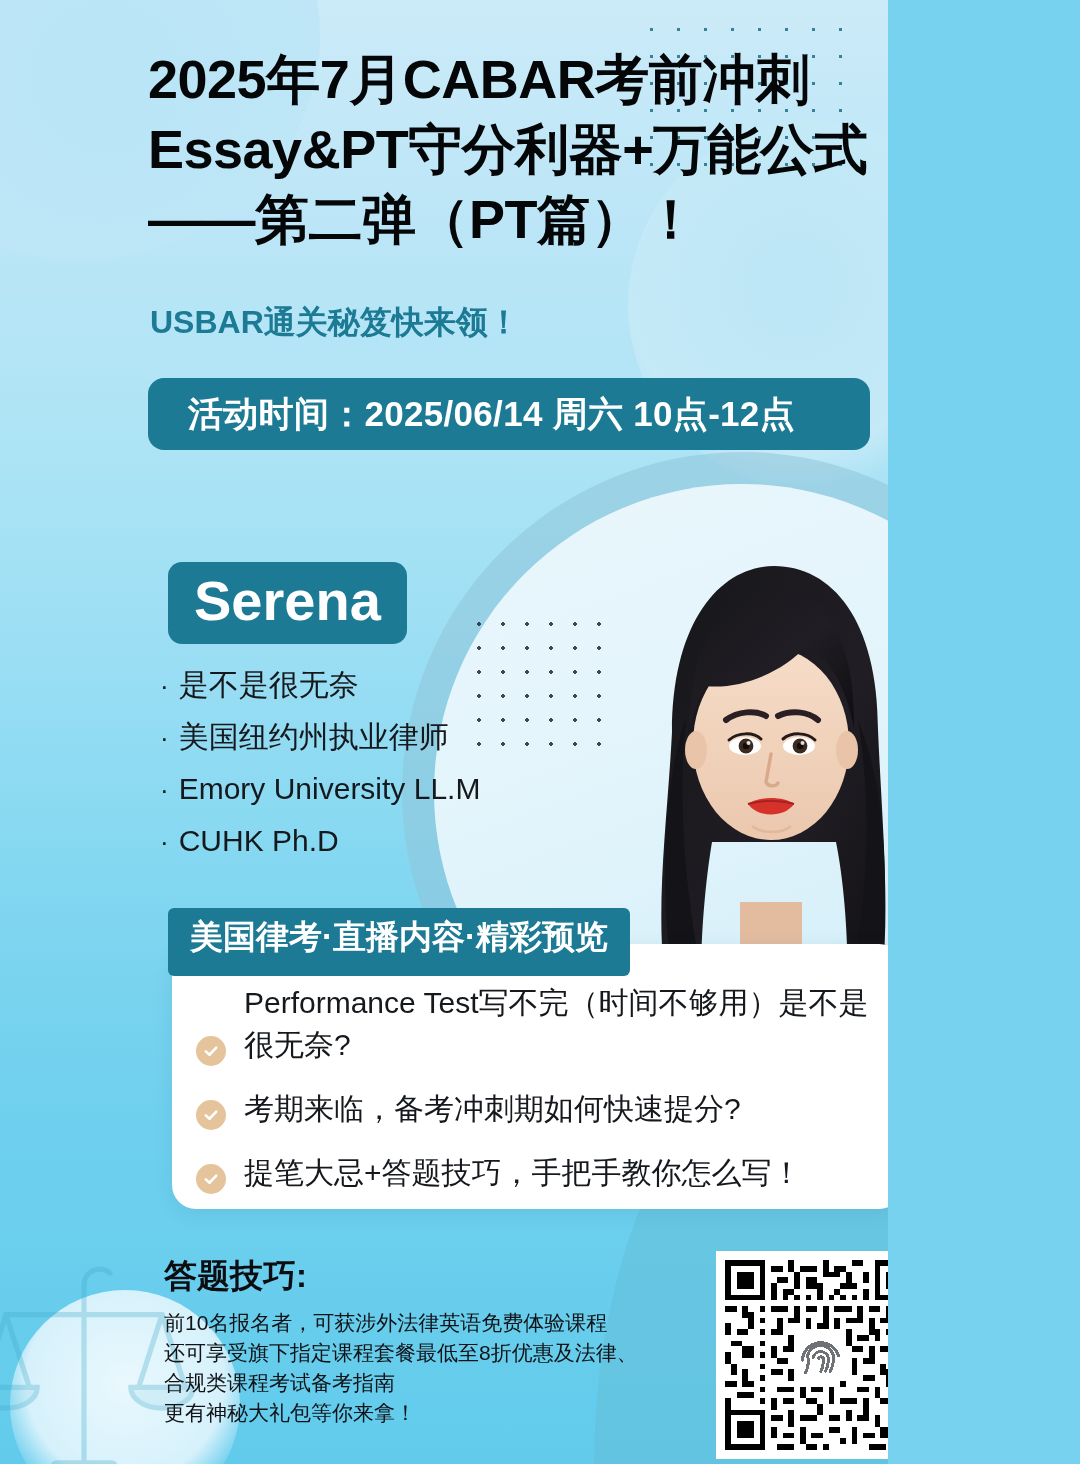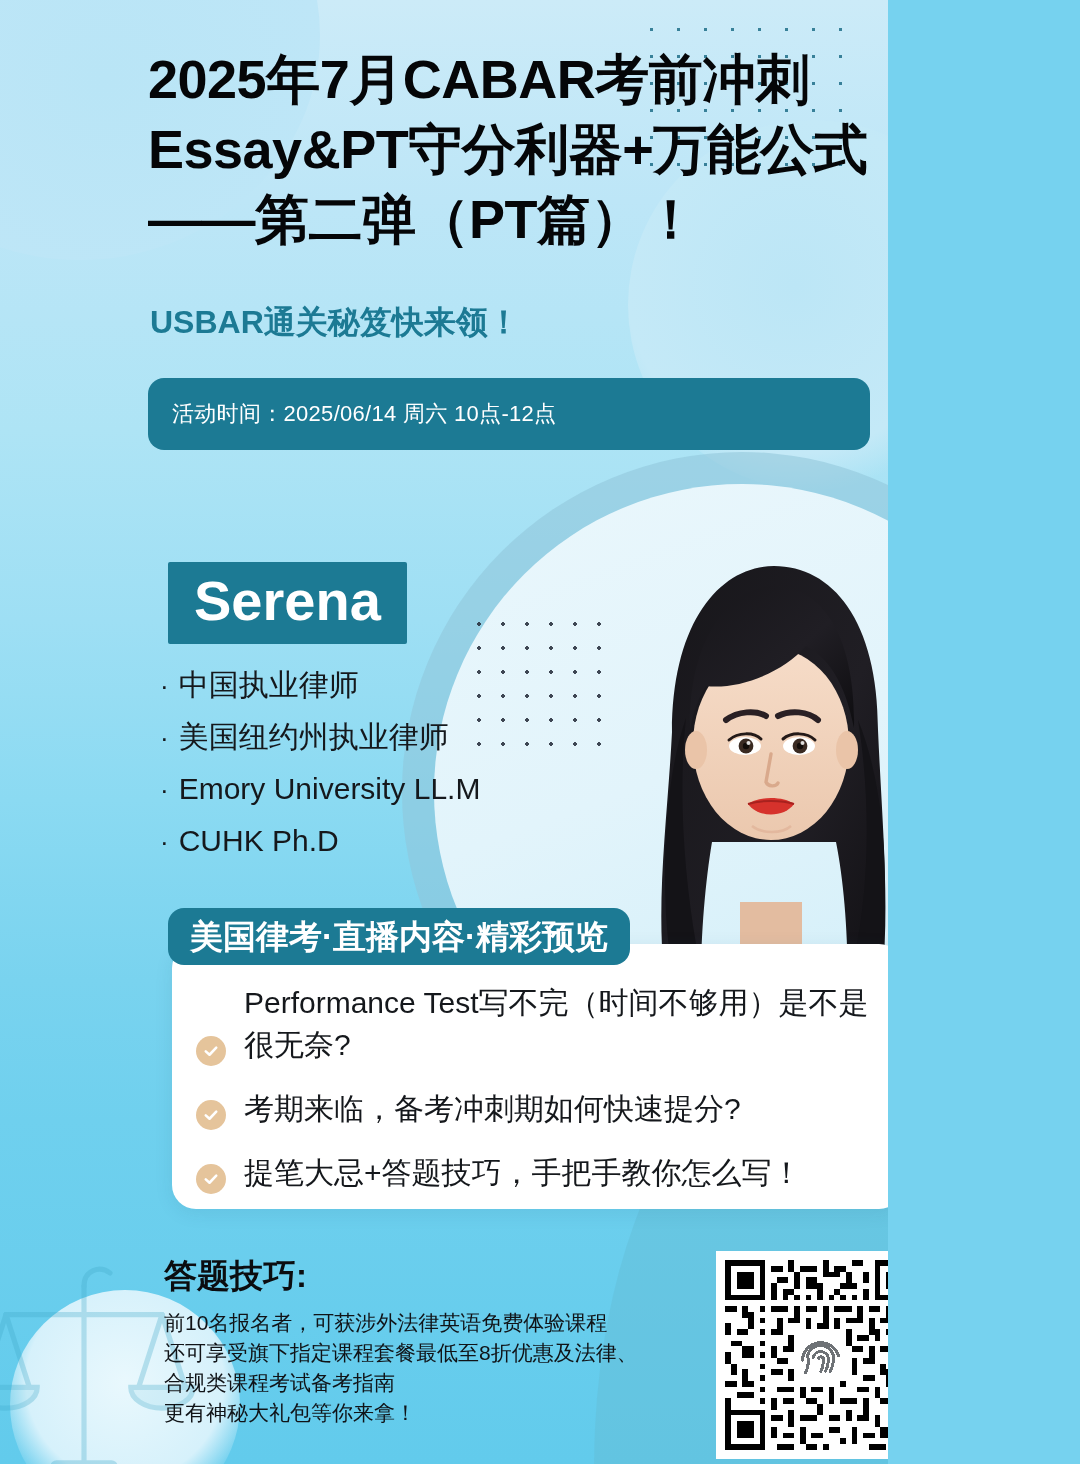--- a/index.html
+++ b/index.html
@@ -140,34 +140,35 @@
     position: absolute;
     left: 148px; top: 378px;
     width: 722px; height: 72px;
     background: #1C7A94;
     border-radius: 16px;
     display: flex;
     align-items: center;
     padding-left: 24px;
   }
   .time-banner span {
-    font-size: 22px;
-    font-weight: 400;
+    font-size: 35px;
+    font-weight: 700;
     color: #FFFFFF;
     letter-spacing: 0.3px;
     white-space: nowrap;
+    margin-left: 16px;
   }
 
   
   .name-badge {
     position: absolute;
     left: 168px; top: 562px;
     padding: 8px 26px 12px 26px;
     background: #1C7A94;
-    border-radius: 2px;
+    border-radius: 14px;
   }
   .name-badge span {
     font-size: 56px;
     line-height: 62px;
     font-weight: 700;
     color: #FFFFFF;
   }
 
   .creds {
     position: absolute;
@@ -207,22 +208,22 @@
     left: 172px; top: 944px;
     width: 731px; height: 265px;
     background: #FFFFFF;
     border-radius: 24px;
     box-shadow: 0 4px 18px rgba(30,90,120,.10);
   }
   .preview-header {
     position: absolute;
     left: 168px; top: 908px;
     background: #1C7A94;
-    border-radius: 16px;
-    padding: 9px 22px 8px 22px;
+    border-radius: 6px;
+    padding: 9px 22px 19px 22px;
     z-index: 3;
   }
   .preview-header span {
     font-size: 33px;
     line-height: 40px;
     font-weight: 700;
     color: #FFFFFF;
     white-space: nowrap;
   }
 
@@ -398,21 +399,21 @@
     </svg>
   </div>
 
   <div class="name-badge">
     <span>Serena</span>
   </div>
 
   <div class="creds">
     <div class="cred">
       <span class="cred-dot">·</span>
-      <span class="cred-text">中国执业律师</span>
+      <span class="cred-text">是不是很无奈</span>
     </div>
     <div class="cred">
       <span class="cred-dot">·</span>
       <span class="cred-text">美国纽约州执业律师</span>
     </div>
     <div class="cred">
       <span class="cred-dot">·</span>
       <span class="cred-text">Emory University LL.M</span>
     </div>
     <div class="cred">

